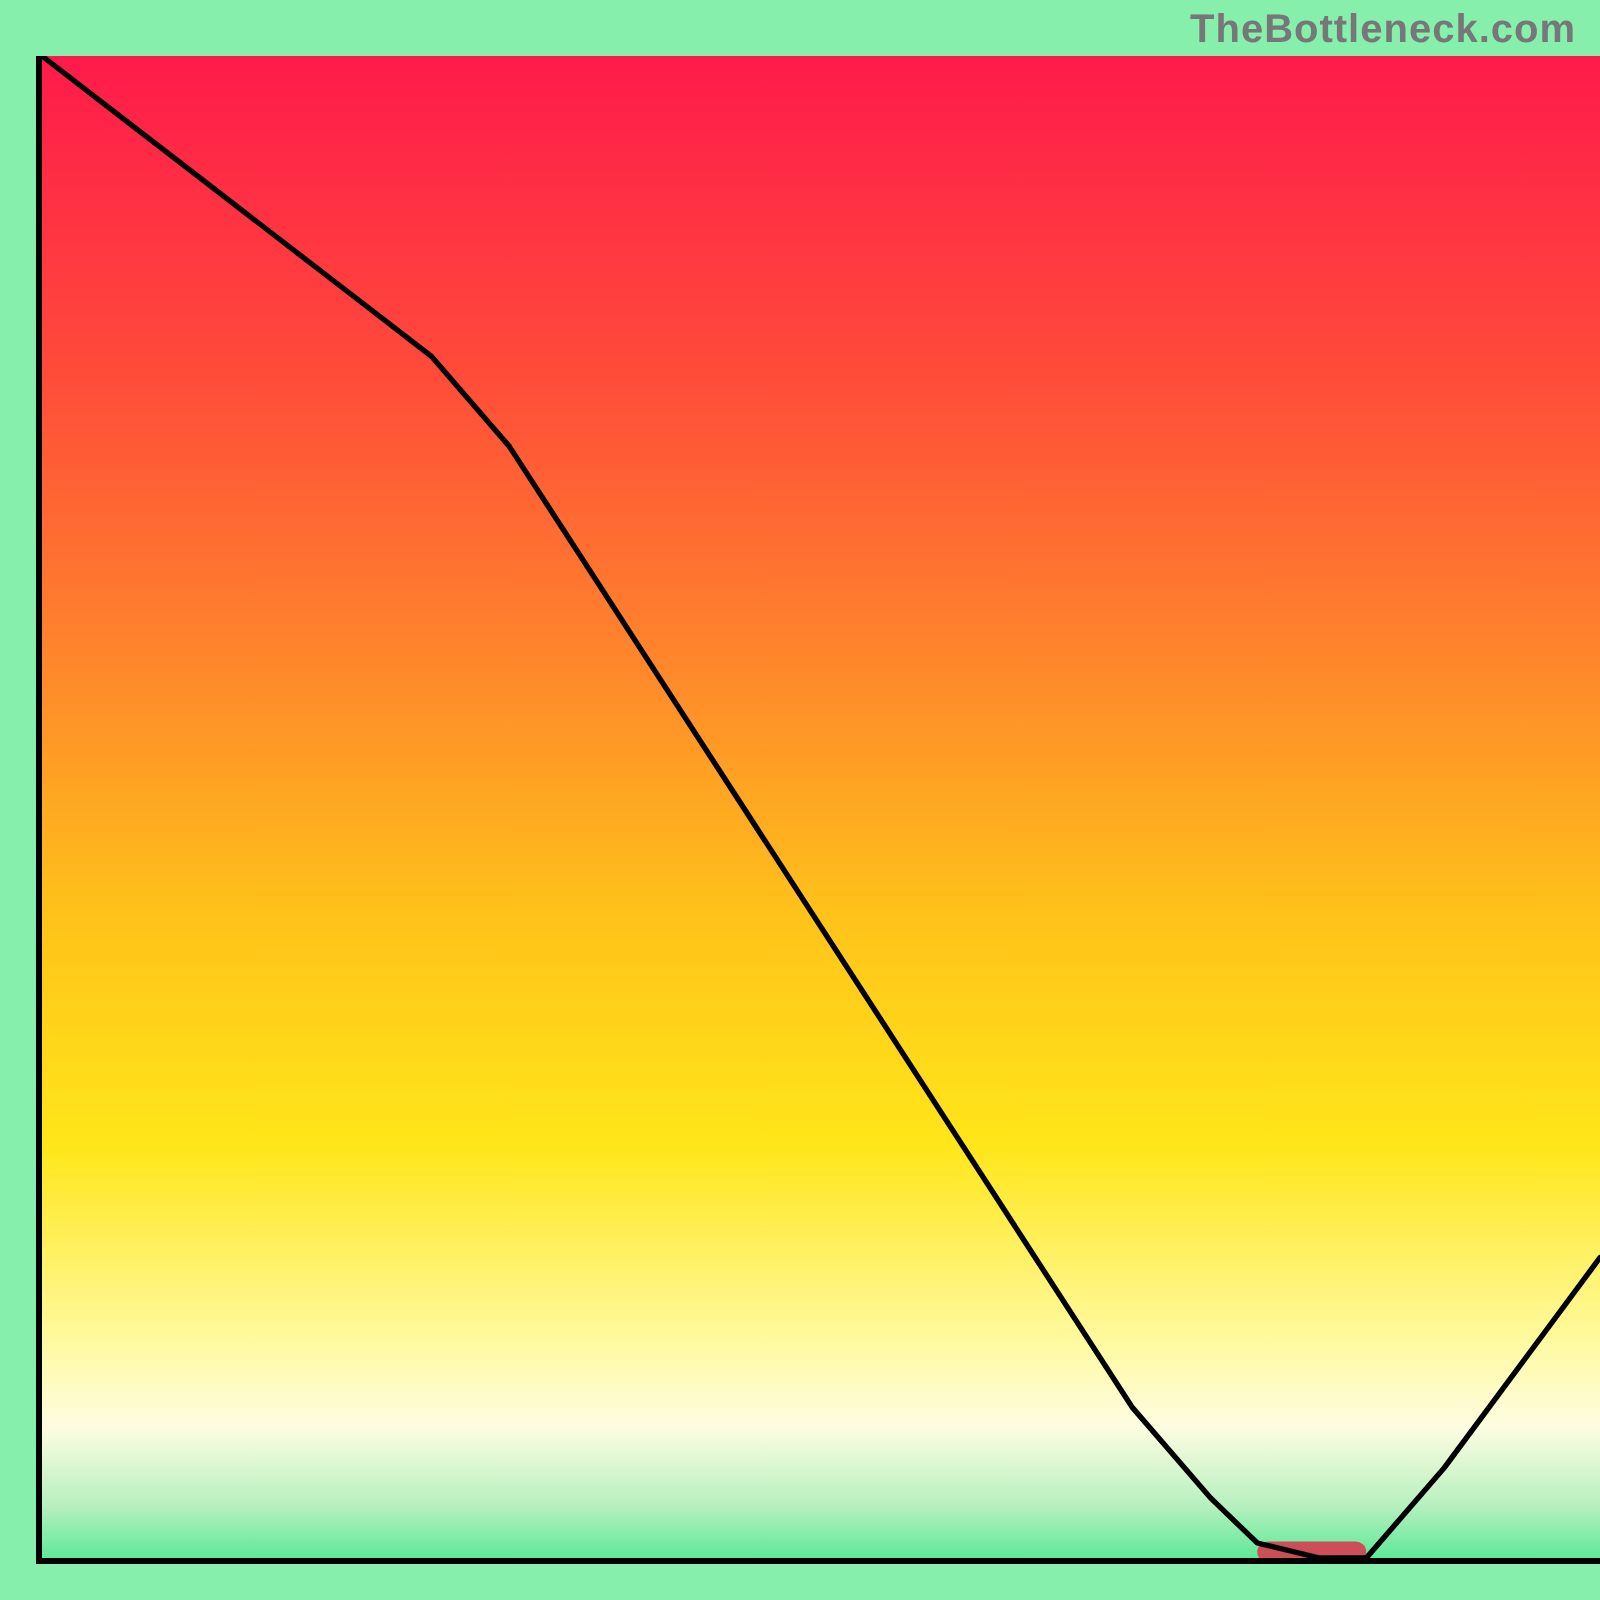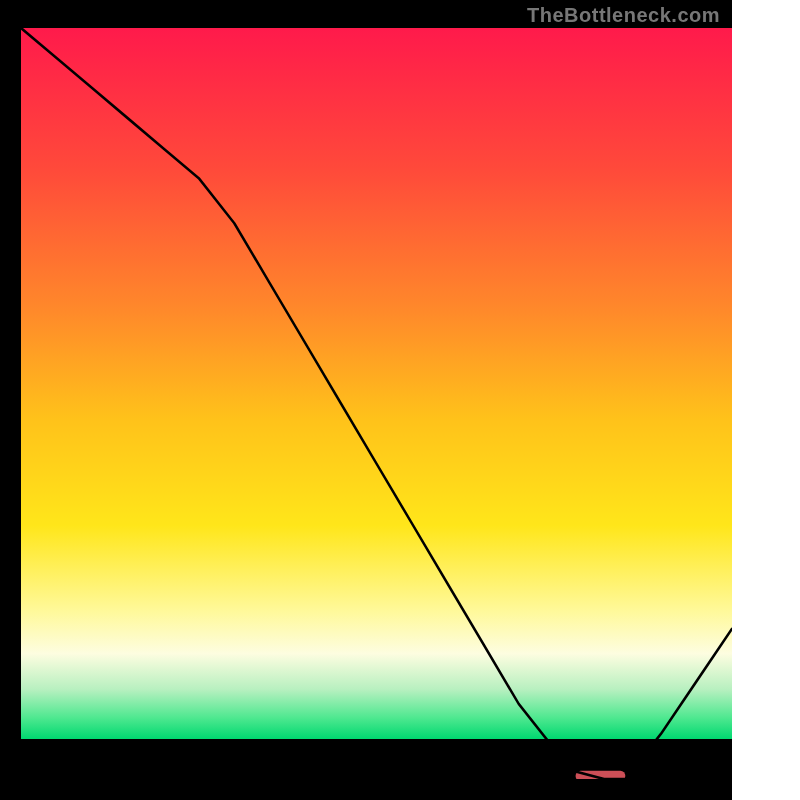--- a/index.html
+++ b/index.html
@@ -1,21 +1,21 @@
 <!DOCTYPE html>
 <html><head>
 <meta charset="utf-8">
 <style>
   * { margin: 0; padding: 0; box-sizing: border-box; }
   html, body { width: 800px; height: 800px; overflow: hidden; }
   .chart-container {
     position: relative;
-    width: 732px;
+    width: 800px;
     height: 800px;
-    background: #000000;
+    background: #86efac;
   }
   .watermark {
     position: absolute;
     top: 4px;
     right: 12px;
     font-family: Arial, Helvetica, sans-serif;
     font-size: 20px;
     font-weight: 600;
     color: #777777;
     letter-spacing: 0.5px;

